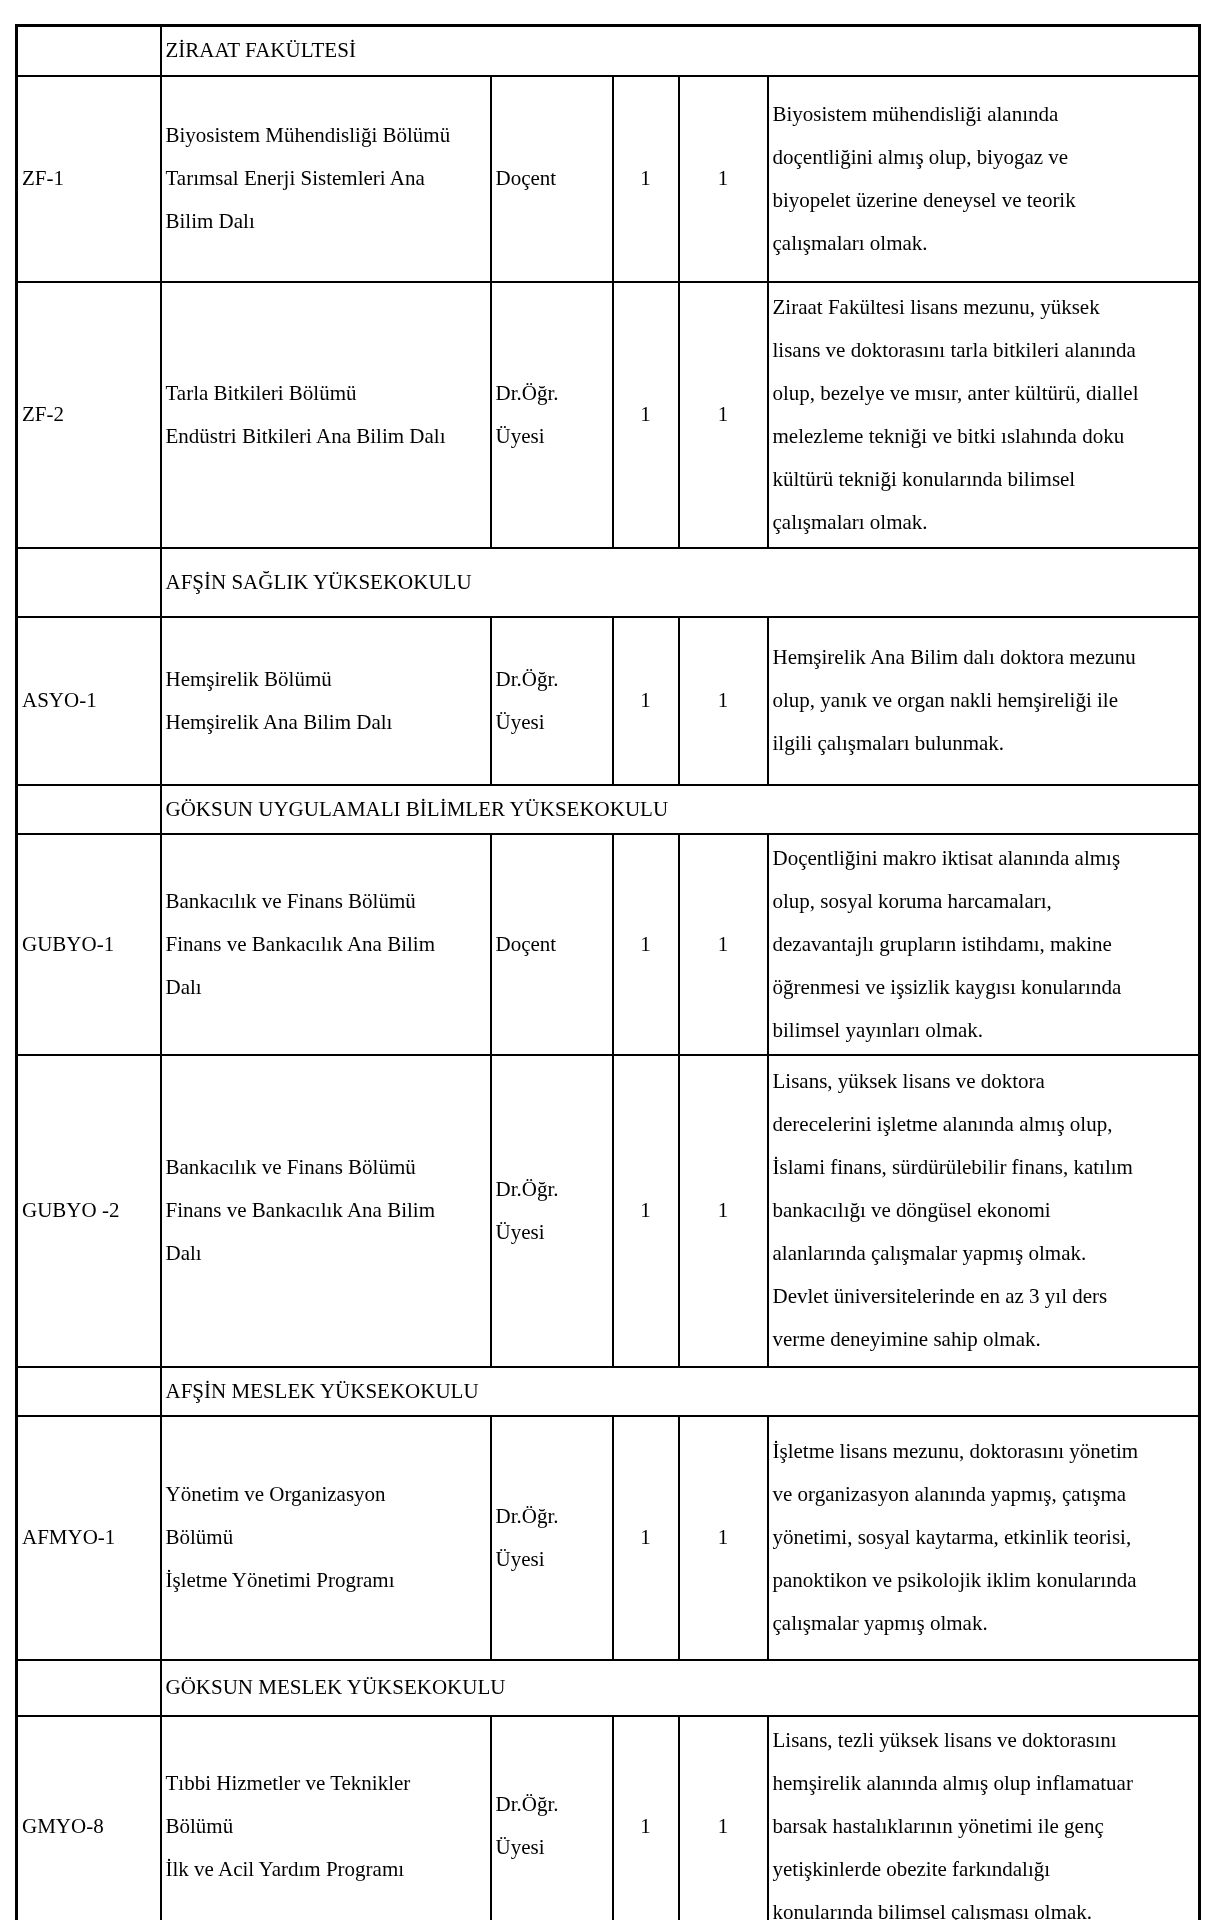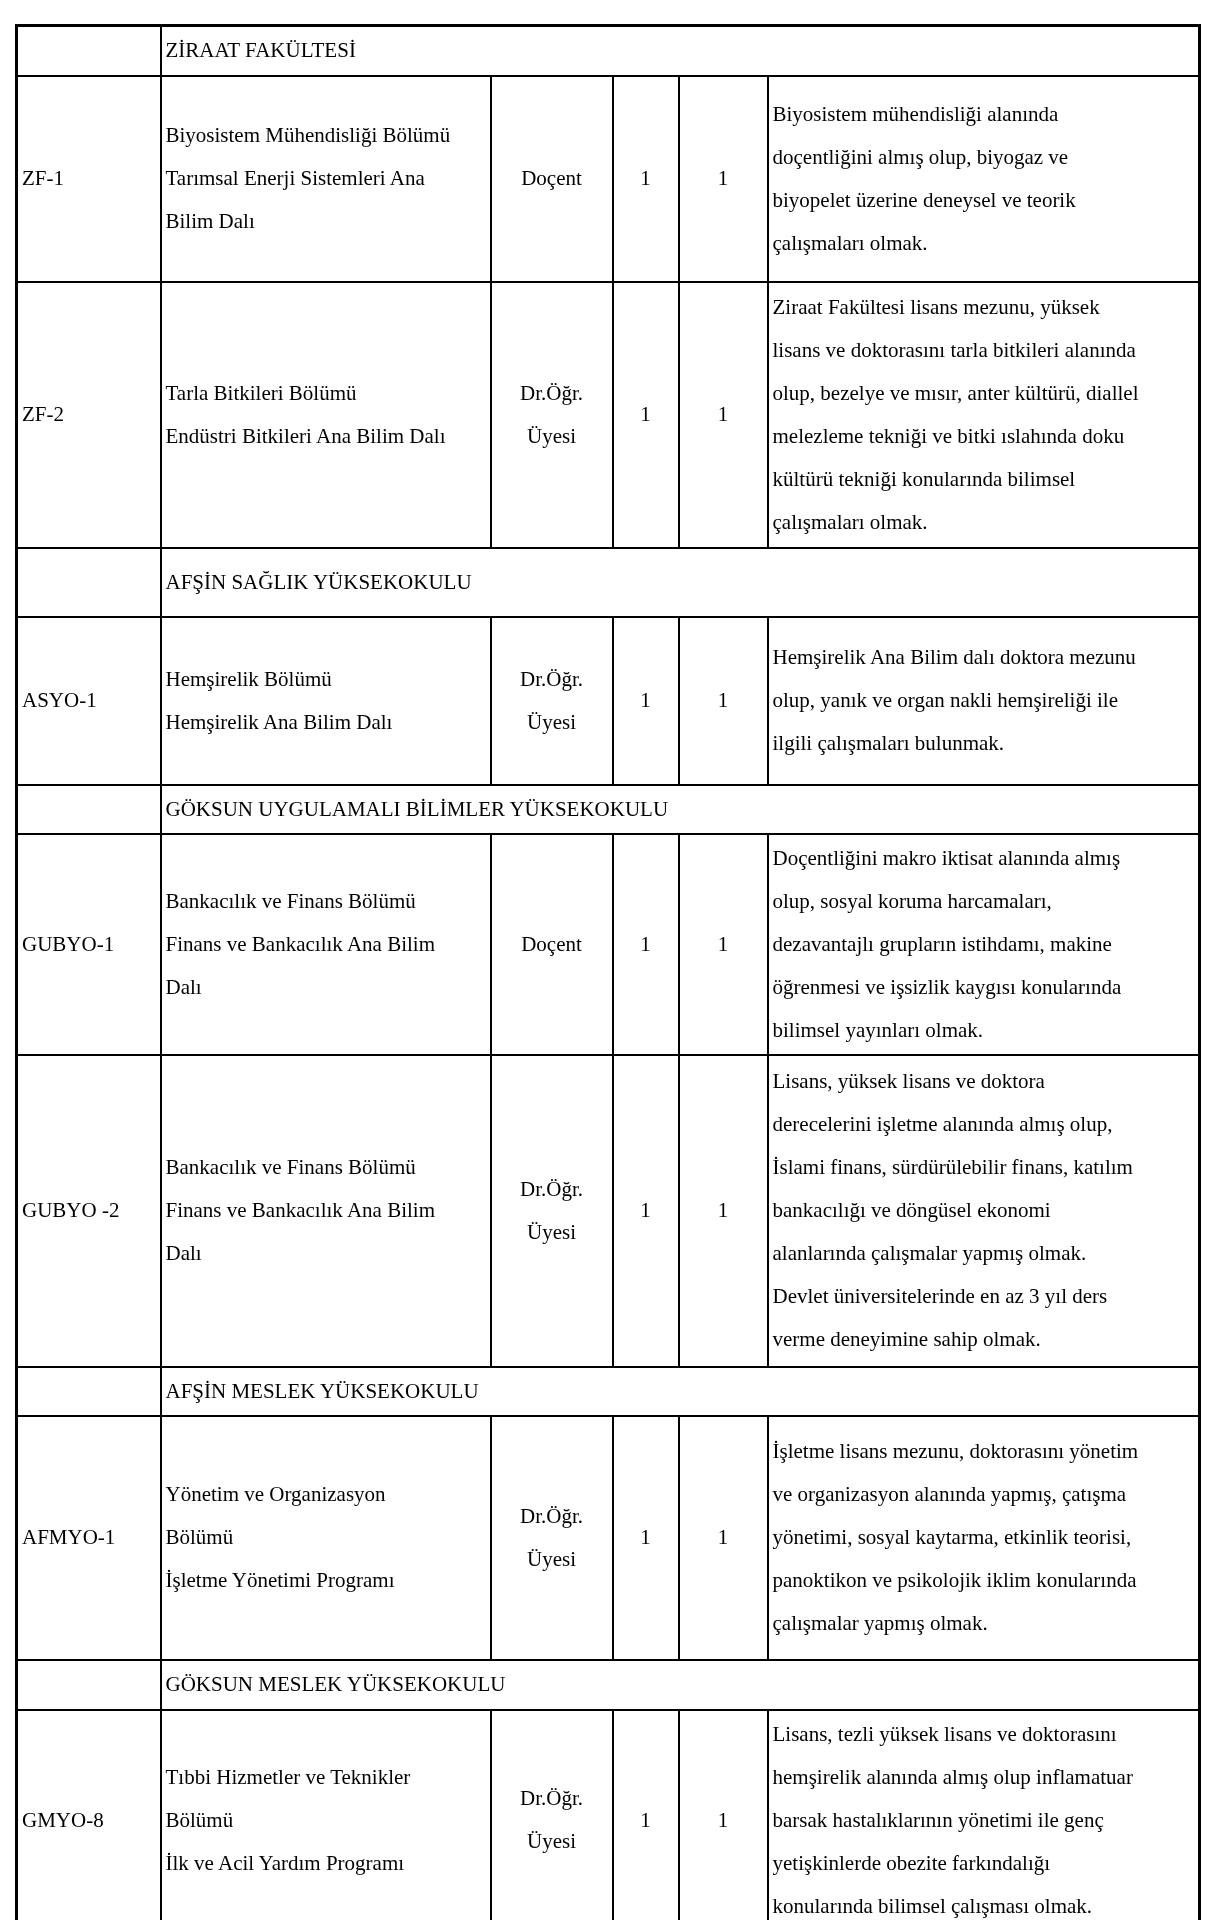--- a/index.html
+++ b/index.html
@@ -24,21 +24,21 @@
   table.positions td {
     border: 2px solid #000;
     vertical-align: middle;
     font-size: 21px;
     line-height: 43px;
     padding: 2px 4px;
     overflow: hidden;
   }
   td.code-cell   { text-align: left; }
   td.dept-cell   { white-space: pre-line; padding-left: 8px; }
-  td.title-cell  { text-align: center; white-space: pre-line; }
+  td.title-cell  { text-align: left; white-space: pre-line; }
   td.num-cell    { text-align: center; }
   td.req-cell    { white-space: pre-line; padding-left: 9px; padding-right: 4px; }
   td.section-cell {
     font-size: 20px;
     padding-left: 8px;
     white-space: nowrap;
   }
 </style>
 </head>
 <body>
@@ -153,21 +153,21 @@
 Üyesi</td>
       <td class="num-cell">1</td>
       <td class="num-cell">1</td>
       <td class="req-cell">İşletme lisans mezunu, doktorasını yönetim
 ve organizasyon alanında yapmış, çatışma
 yönetimi, sosyal kaytarma, etkinlik teorisi,
 panoktikon ve psikolojik iklim konularında
 çalışmalar yapmış olmak.</td>
     </tr>
 
-    <tr style="height:50px">
+    <tr style="height:56px">
       <td class="code-cell"></td>
       <td class="section-cell" colspan="5">GÖKSUN MESLEK YÜKSEKOKULU</td>
     </tr>
     <tr style="height:213px">
       <td class="code-cell">GMYO-8</td>
       <td class="dept-cell">Tıbbi Hizmetler ve Teknikler
 Bölümü
 İlk ve Acil Yardım Programı</td>
       <td class="title-cell">Dr.Öğr.
 Üyesi</td>

